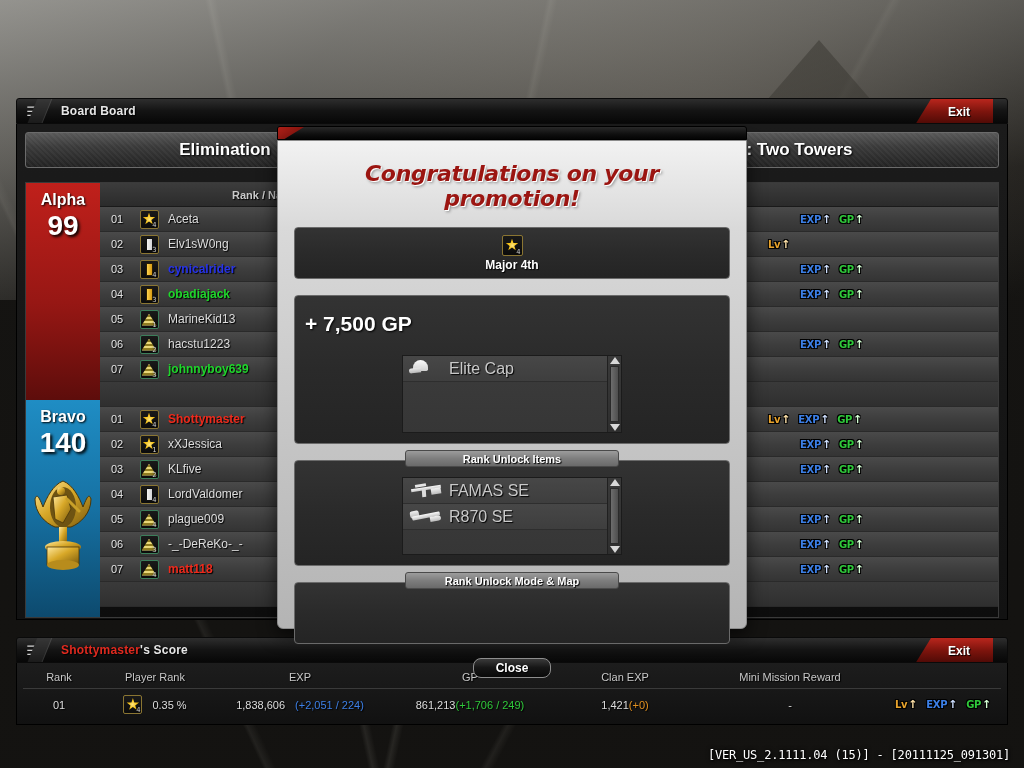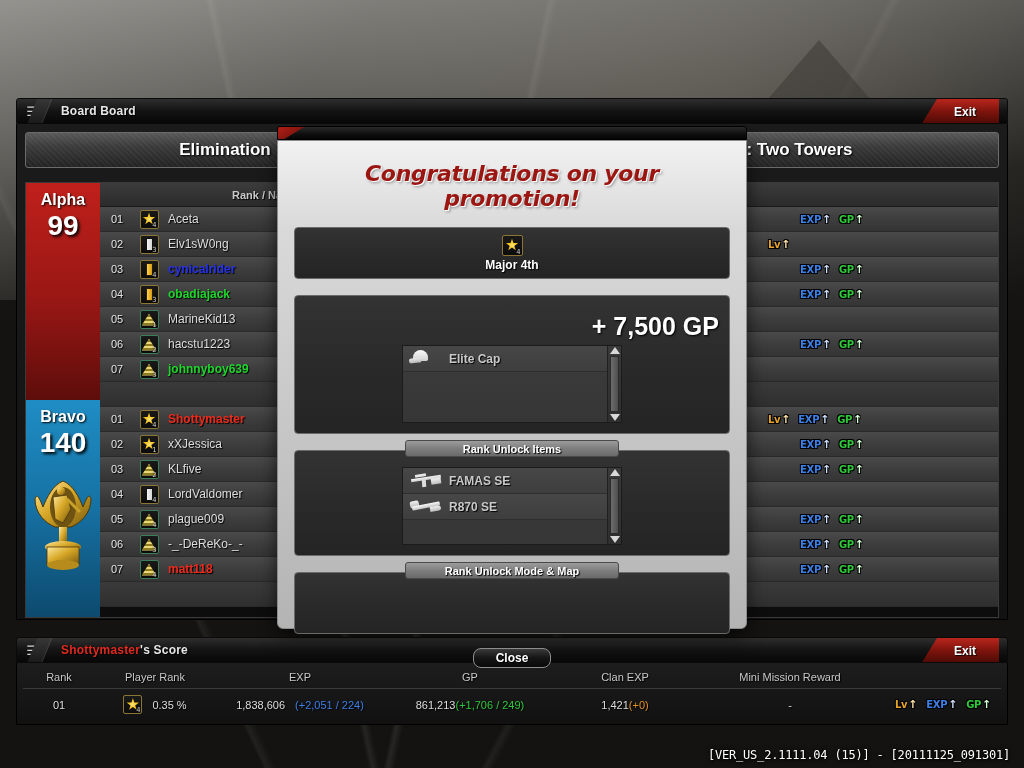--- a/index.html
+++ b/index.html
@@ -107,21 +107,21 @@
   }
   .tb-title {
     margin-left: 14px;
     font-size: 12px; font-weight: bold;
     color: #e6e6e6;
     text-shadow: 1px 1px 1px #000;
     letter-spacing: .2px;
   }
   .tb-title .self { color: #e02a1f; }
   .exit-btn {
-    position: absolute; right: 8px; top: 0; height: 26px; width: 78px;
+    position: absolute; right: 14px; top: 0; height: 26px; width: 78px;
     background: linear-gradient(180deg, #b9261d 0%, #7d140d 48%, #4a0905 100%);
     clip-path: polygon(16px 0, 100% 0, 100% 100%, 0 100%);
     display: flex; align-items: center; justify-content: center;
     cursor: pointer;
   }
   .exit-btn span {
     font-size: 12px; font-weight: bold; color: #fff;
     text-shadow: 1px 1px 1px #000; padding-left: 10px;
   }
 
@@ -346,40 +346,40 @@
     border: 1px solid #4a4a4a;
     border-radius: 3px;
     display: flex; align-items: center; justify-content: center;
     font-size: 11px; font-weight: bold; color: #fff;
     text-shadow: 1px 1px 1px #000;
     z-index: 3;
   }
   .sec-body { padding: 16px 10px 10px; }
 
   .gp-amount {
-    text-align: right;
-    font-size: 25px; font-weight: bold; color: #fff;
+    text-align: left;
+    font-size: 21px; font-weight: bold; color: #fff;
     text-shadow: 1px 1px 2px #000;
-    margin-bottom: 4px;
+    margin-bottom: 19px;
   }
   .list-box {
     background: linear-gradient(180deg, #3c3c3c 0%, #363636 100%);
     border: 1px solid #1b1b1b;
     height: 78px; width: 220px; margin: 0 auto;
     position: relative; display: flex;
   }
   .list-rows { flex: 1; }
   .list-row {
     height: 26px; display: flex; align-items: center; gap: 8px;
     padding-left: 6px;
     border-bottom: 1px solid #2e2e2e;
     background: linear-gradient(180deg, #474747, #3e3e3e);
   }
   .list-row .ico { width: 32px; height: 18px; position: relative; flex: 0 0 32px; }
-  .list-row .txt { font-size: 12px; color: #c9c9c9; text-shadow: 1px 1px 1px #000; font-weight: bold; }
+  .list-row .txt { font-size: 16px; color: #c9c9c9; text-shadow: 1px 1px 1px #000; }
   .scrollbar {
     width: 14px; flex: 0 0 14px;
     background: linear-gradient(180deg, #3a3a3a, #2e2e2e);
     border-left: 1px solid #202020;
     display: flex; flex-direction: column; justify-content: space-between;
     align-items: center; padding: 1px 0;
     cursor: pointer;
   }
   .sb-arrow {
     width: 0; height: 0;

